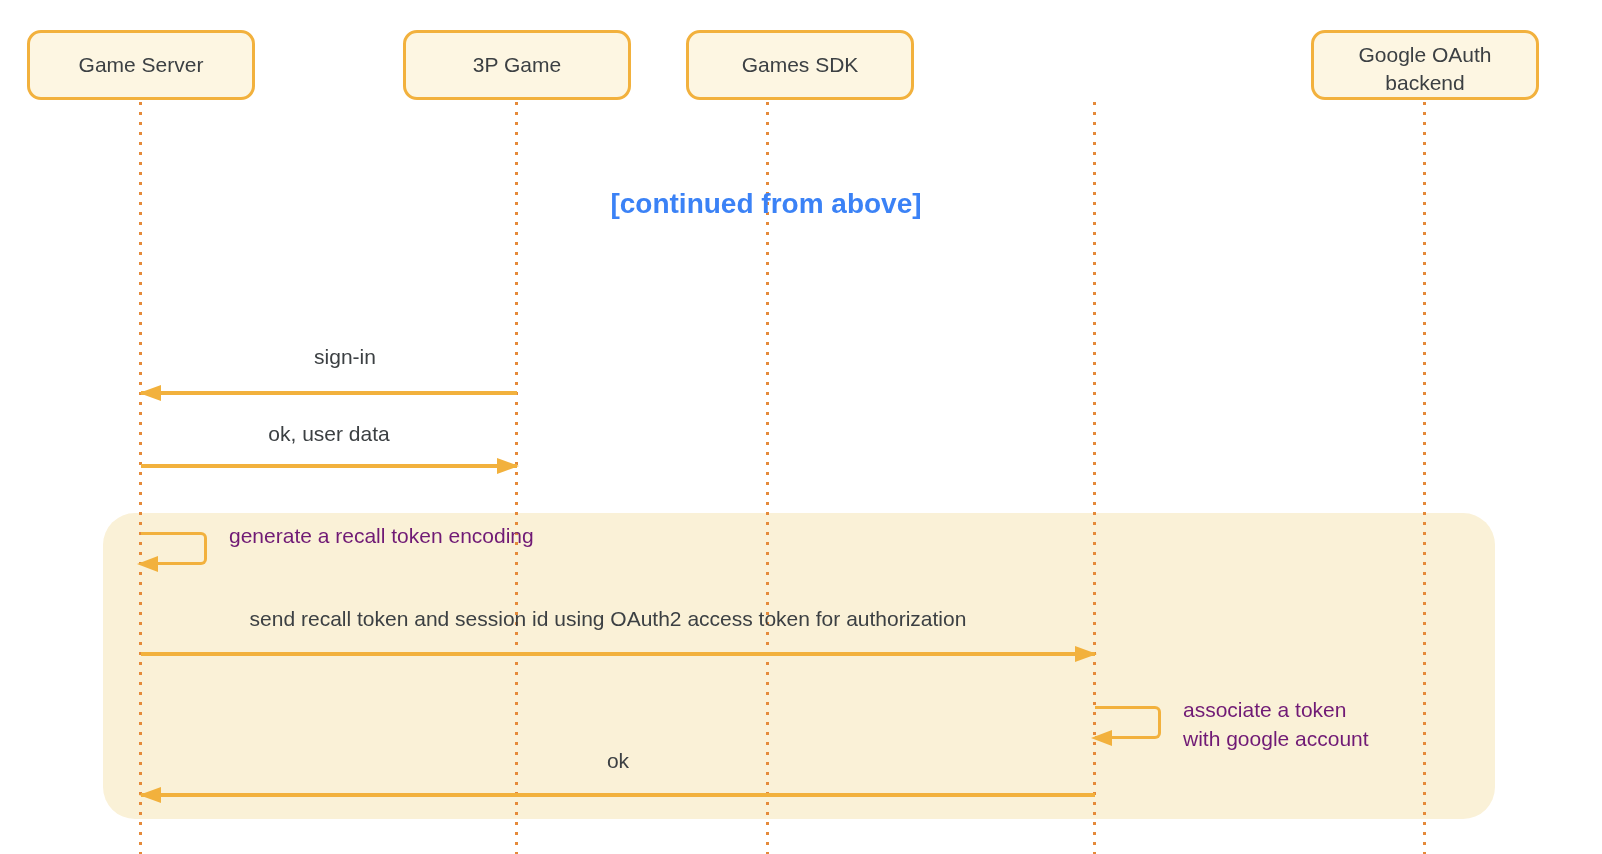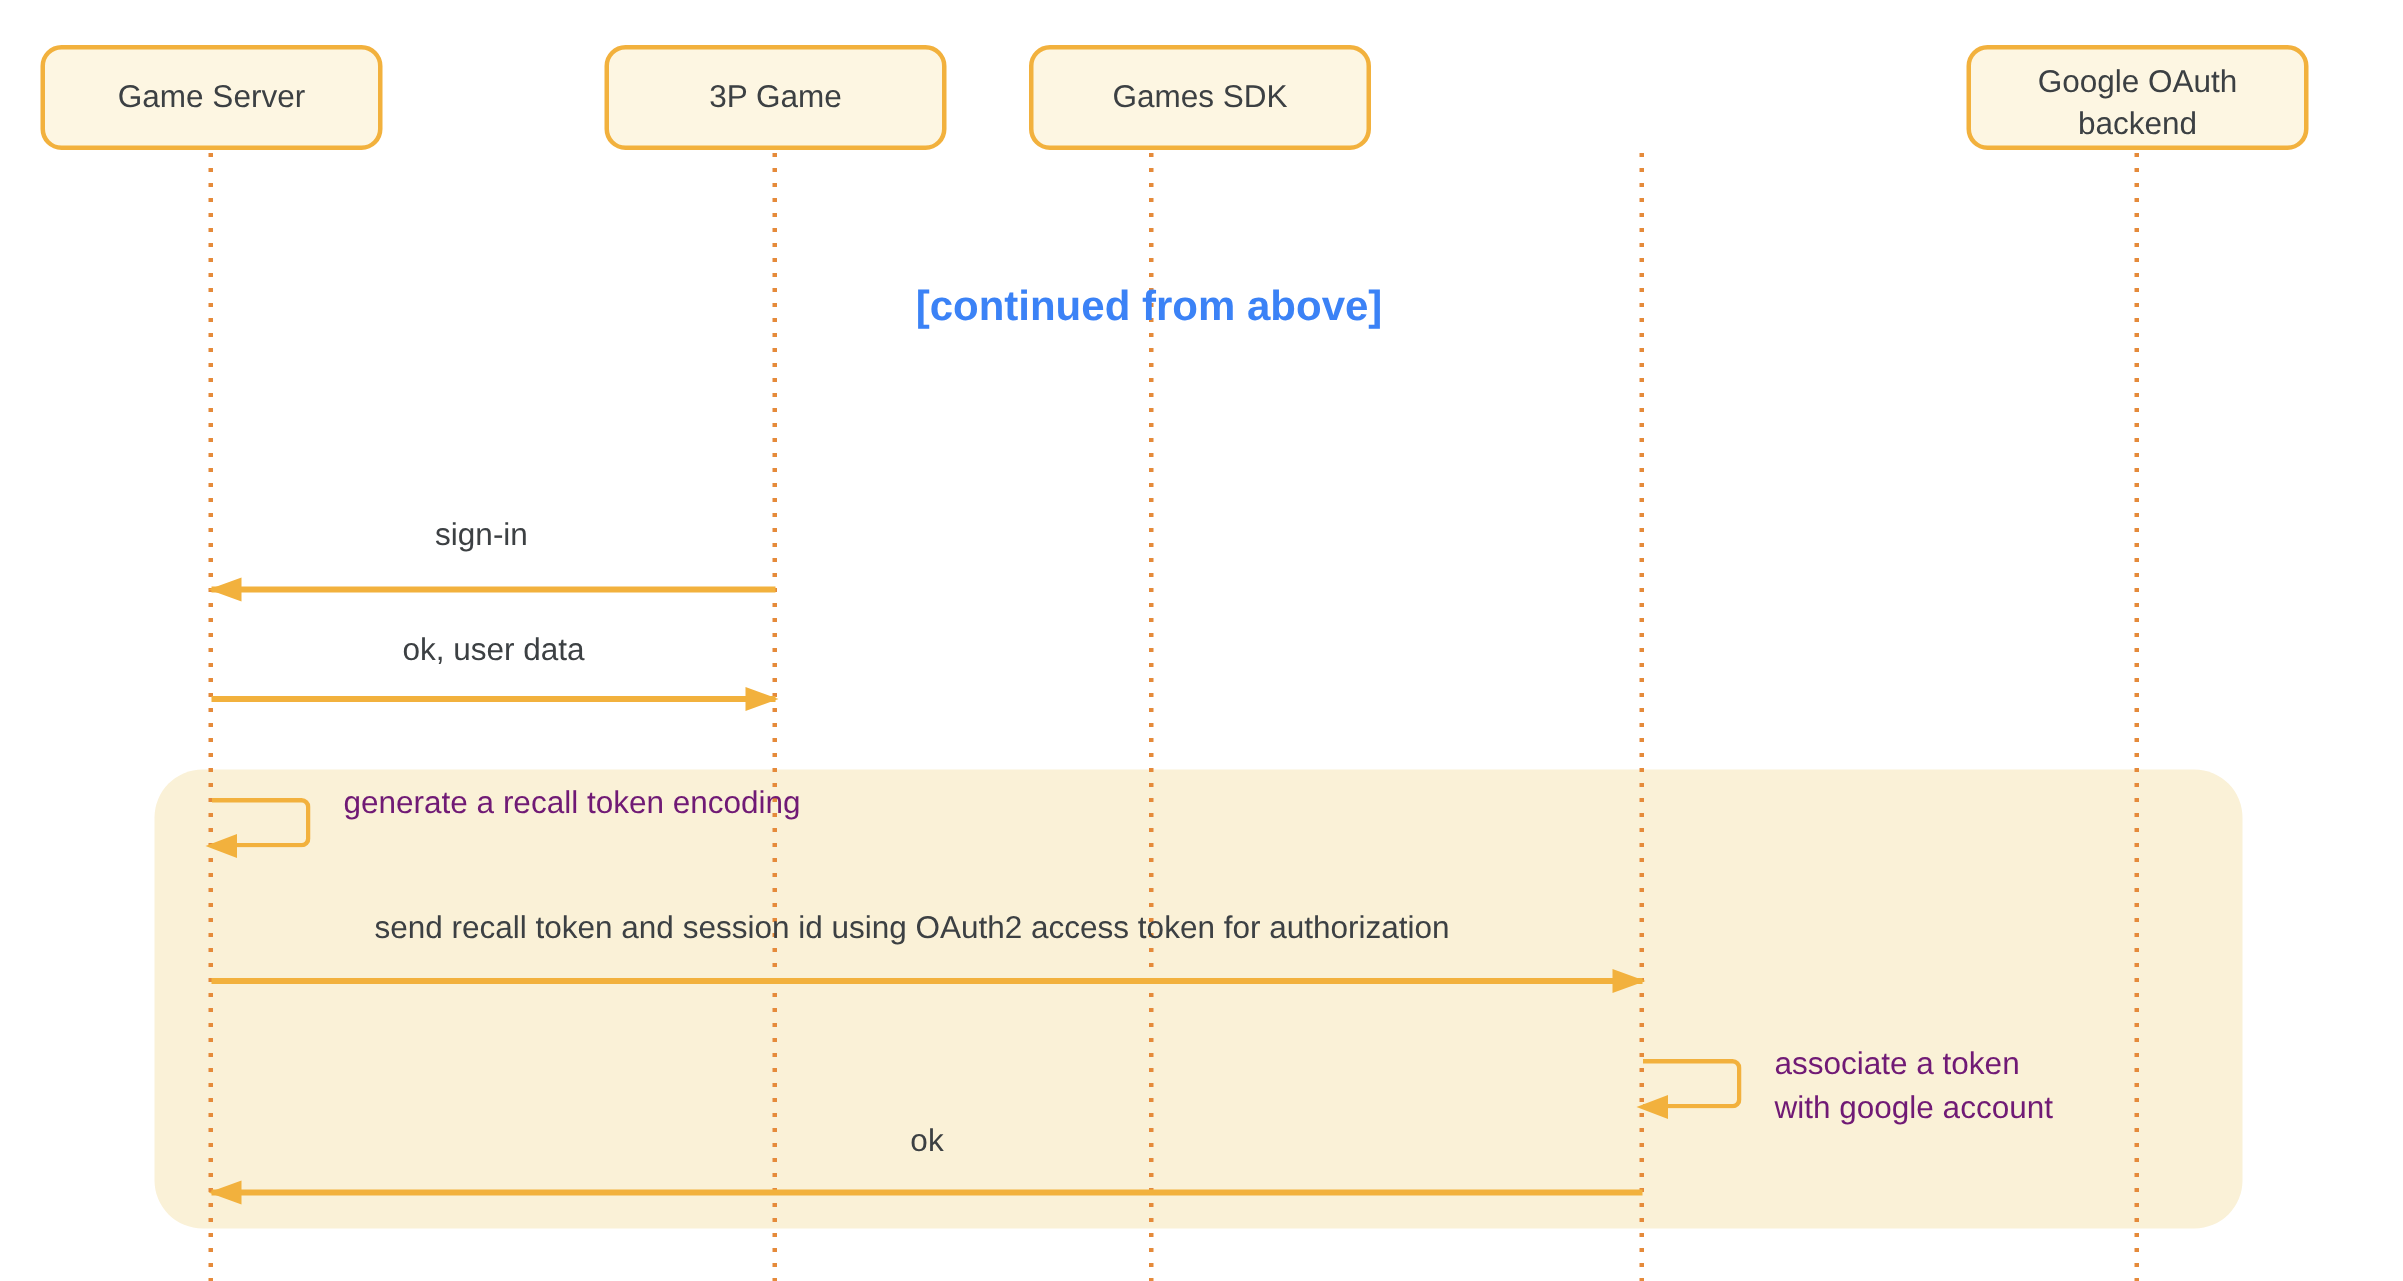--- a/index.html
+++ b/index.html
@@ -166,21 +166,21 @@
   </div>
   <div class="actor a-3">
     <span>Games SDK</span>
   </div>
   <div class="actor a-5">
     <span>Google OAuth backend</span>
   </div>
 
   <div class="title">[continued from above]</div>
 
-  <div class="msg-label" style="left:321px; top:341px;">sign-in</div>
+  <div class="msg-label" style="left:345px; top:341px;">sign-in</div>
   <div class="arrow" style="left:141px; top:375px; width:376px;">
     <span class="head head-left"></span>
   </div>
 
   <div class="msg-label" style="left:329px; top:418px;">ok, user data</div>
   <div class="arrow" style="left:141px; top:448px; width:376px;">
     <span class="head head-right"></span>
   </div>
 
   <div class="self-loop" style="left:141px; top:516px;">

